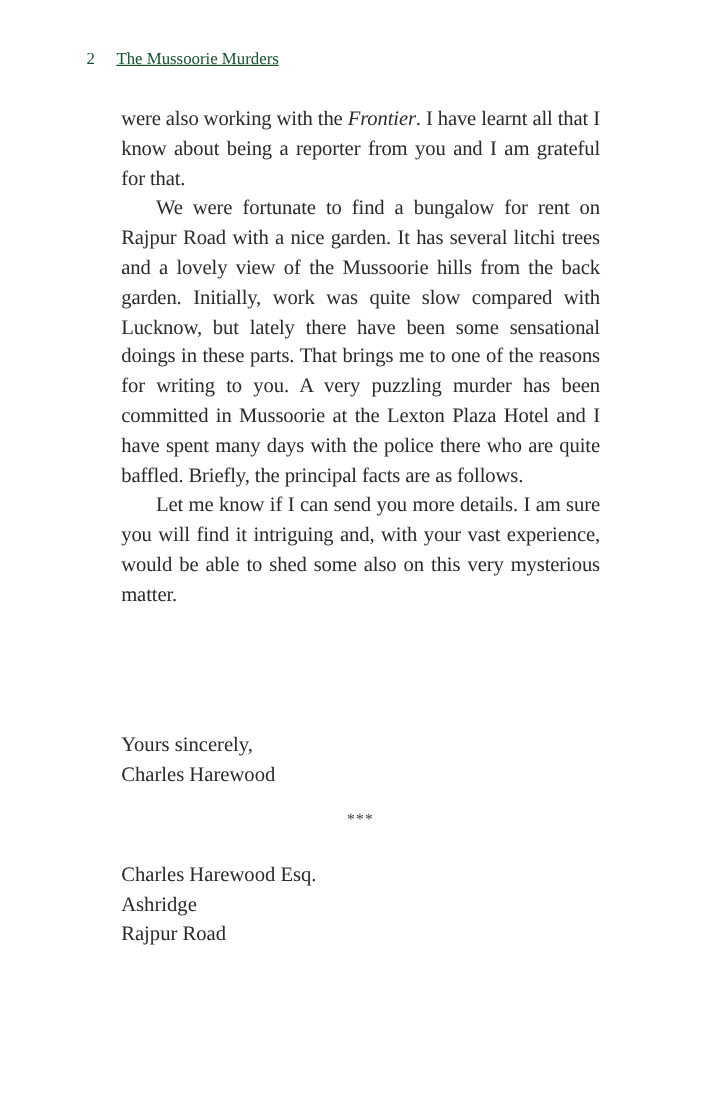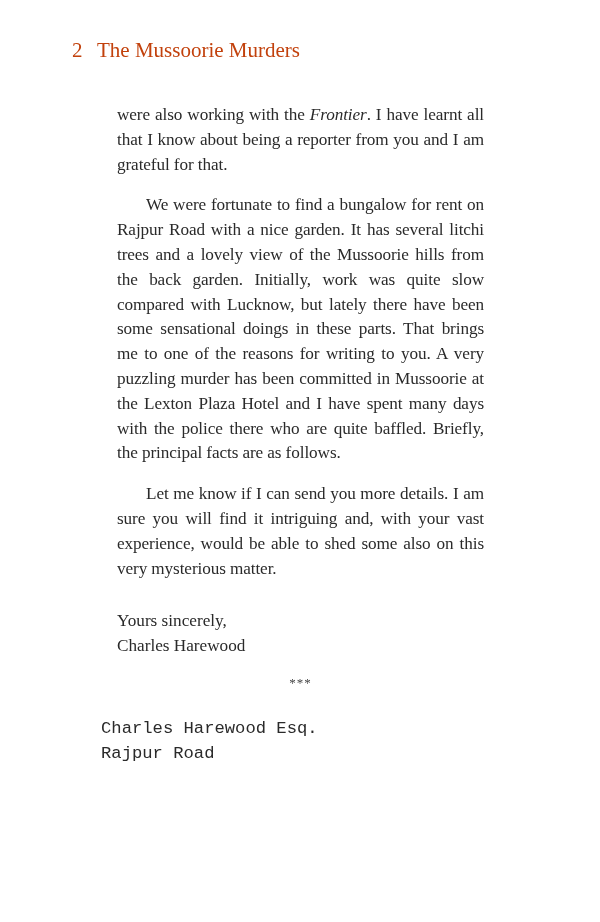--- a/index.html
+++ b/index.html
@@ -12,79 +12,79 @@
       height: 922px;
       position: relative;
       overflow: hidden;
       font-family: "Liberation Serif", "DejaVu Serif", serif;
       color: #2a2a2a;
     }
     .running-head {
       position: absolute;
       top: 40px;
       left: 72px;
-      font-size: 21px;
+      font-size: 14px;
       line-height: 20px;
-      color: #c2410c;
+      color: #14532d;
       white-space: nowrap;
+      text-decoration: underline;
     }
     .running-head .page-num {
       display: inline-block;
       width: 25px;
     }
     .body-text {
       position: absolute;
       top: 87px;
       left: 101px;
       width: 399px;
       font-size: 17.2px;
       line-height: 24.8px;
       text-align: justify;
       letter-spacing: -0.1px;
     }
     .body-text p {
-      margin: 16px;
+      margin: 0;
     }
     .body-text p.indent {
       text-indent: 29px;
     }
     .body-text p.first {
       text-indent: 0;
     }
     .body-text em {
       font-style: italic;
     }
     .closing {
       position: absolute;
       top: 609px;
       left: 101px;
       font-size: 17.2px;
       line-height: 24.8px;
-      margin-left: 16px;
     }
     .closing div { white-space: nowrap; }
     .separator {
       position: absolute;
       top: 674px;
       left: 101px;
       width: 399px;
       text-align: center;
       font-size: 13px;
       line-height: 18px;
       letter-spacing: 1px;
       color: #444;
     }
     .address {
       position: absolute;
       top: 717px;
       left: 101px;
       font-size: 17.2px;
       line-height: 24.6px;
     }
-    .address div { white-space: nowrap; font-family: Liberation Mono, monospace; }
+    .address div { white-space: nowrap; }
   </style>
 </head>
 <body>
 
 <div class="running-head">
   <span class="page-num">2</span><span>The Mussoorie Murders</span>
 </div>
 
 <div class="body-text">
   <p class="first"><span>were also working with the </span><em>Frontier</em><span>. I have learnt all that I know about being a reporter from you and I am grateful for that.</span></p>
@@ -94,14 +94,15 @@
 
 <div class="closing">
   <div>Yours sincerely,</div>
   <div>Charles Harewood</div>
 </div>
 
 <div class="separator">***</div>
 
 <div class="address">
   <div>Charles Harewood Esq.</div>
+  <div>Ashridge</div>
   <div>Rajpur Road</div>
 </div>
 
 </body></html>

